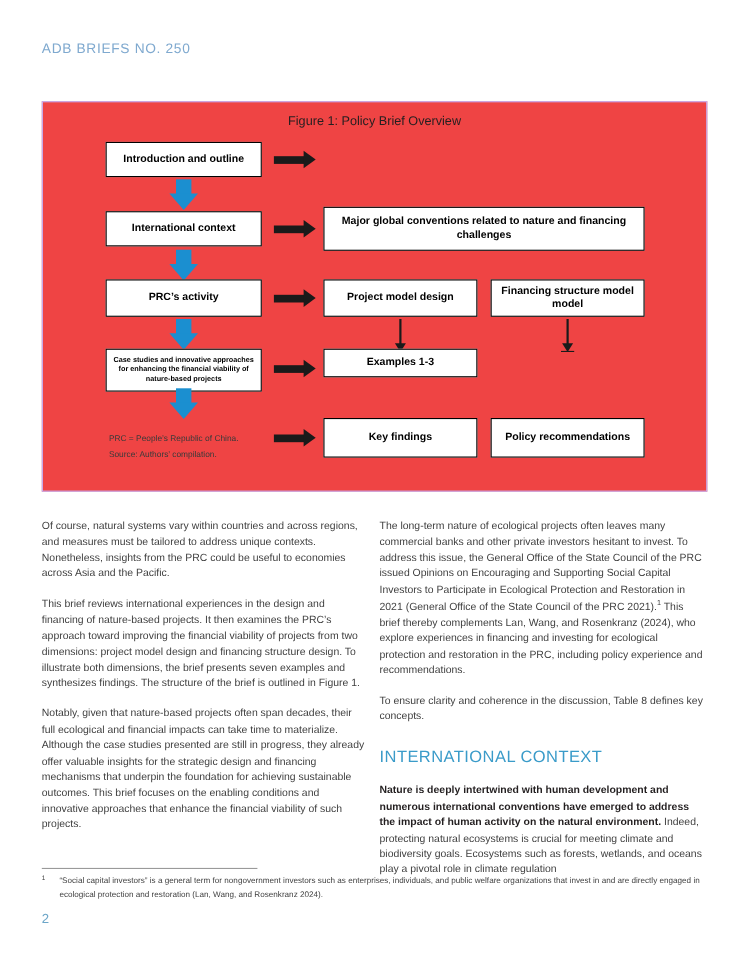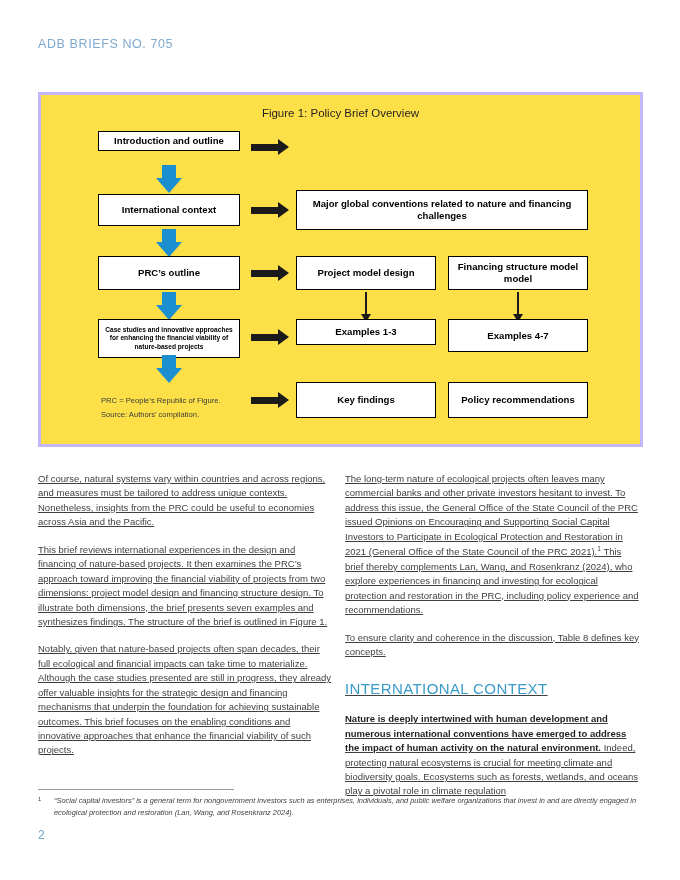--- a/index.html
+++ b/index.html
@@ -27,23 +27,23 @@
     font-weight: 400;
   }
 
   
   .figure-frame {
     position: absolute;
     left: 38px;
     top: 92px;
     width: 605px;
     height: 355px;
-    border: 3px solid #c4b5fd;
+    border: 1px solid #c4b5fd;
     box-sizing: border-box;
-    background: #fde047;
+    background: #ef4444;
   }
   .figure-title {
     position: absolute;
     left: 0;
     right: 0;
     top: 12px;
     text-align: center;
     font-size: 11.5px;
     color: #231f20;
   }
@@ -170,21 +170,20 @@
 
   
   .col {
     position: absolute;
     top: 472px;
     width: 296px;
     font-size: 9.5px;
     line-height: 1.52;
     color: #3f3f3f;
     text-align: left;
-    text-decoration: underline;
   }
   .col-left  { left: 38px; }
   .col-right { left: 345px; }
   .col p {
     margin: 0 0 13px 0;
   }
   .col p:last-child { margin-bottom: 0; }
 
   .section-head {
     color: #3a9bc9;
@@ -223,43 +222,42 @@
   }
   .footnote .fn-num {
     position: absolute;
     left: 0;
     top: 0;
     font-size: 5.8px;
   }
   .footnote .fn-body {
     display: block;
     margin-left: 16px;
-    font-style: italic;
   }
 
   .page-number {
     position: absolute;
     left: 38px;
     top: 828px;
     font-size: 12px;
     color: #6ca6c8;
   }
 </style>
 </head>
 <body>
 
-<div class="running-head">ADB BRIEFS NO. 705</div>
+<div class="running-head">ADB BRIEFS NO. 250</div>
 
 <div class="figure-frame">
 
   <div class="figure-title">Figure 1: Policy Brief Overview</div>
 
   <div class="chart">
 
-    <div class="node" style="left:57px; top:36px; width:142px; height:20px;">Introduction and outline</div>
+    <div class="node" style="left:57px; top:36px; width:142px; height:32px;">Introduction and outline</div>
     <div class="arrow-right" style="left:210px; top:44px; width:40px;">
       <div class="shaft" style="width:28px;"></div>
       <div class="head" style="left:27px;"></div>
     </div>
 
     <div class="arrow-down-blue" style="left:115px; top:70px;">
       <div class="stem"></div>
         <div class="head"></div>
     </div>
 
@@ -268,21 +266,21 @@
       <div class="shaft" style="width:28px;"></div>
       <div class="head" style="left:27px;"></div>
     </div>
     <div class="node" style="left:255px; top:95px; width:292px; height:40px;">Major global conventions related to nature and financing challenges</div>
 
     <div class="arrow-down-blue" style="left:115px; top:134px;">
       <div class="stem"></div>
         <div class="head"></div>
     </div>
 
-    <div class="node" style="left:57px; top:161px; width:142px; height:34px;">PRC’s outline</div>
+    <div class="node" style="left:57px; top:161px; width:142px; height:34px;">PRC’s activity</div>
     <div class="arrow-right" style="left:210px; top:170px; width:40px;">
       <div class="shaft" style="width:28px;"></div>
       <div class="head" style="left:27px;"></div>
     </div>
     <div class="node" style="left:255px; top:161px; width:140px; height:34px;">Project model design</div>
     <div class="node" style="left:407px; top:161px; width:140px; height:34px;">Financing structure model model</div>
 
     <div class="connector-down" style="left:318px; top:197px;">
       <div class="line"></div>
         <div class="tip"></div>
@@ -298,37 +296,36 @@
       <div class="stem"></div>
         <div class="head"></div>
     </div>
 
     <div class="node small-text" style="left:57px; top:224px; width:142px; height:39px;">Case studies and innovative approaches for enhancing the financial viability of nature-based projects</div>
     <div class="arrow-right" style="left:210px; top:234px; width:40px;">
       <div class="shaft" style="width:28px;"></div>
       <div class="head" style="left:27px;"></div>
     </div>
     <div class="node" style="left:255px; top:224px; width:140px; height:26px;">Examples 1-3</div>
-    <div class="node" style="left:407px; top:224px; width:140px; height:33px;">Examples 4-7</div>
 
     <div class="arrow-down-blue" style="left:115px; top:260px;">
       <div class="stem"></div>
         <div class="head"></div>
     </div>
 
     <div class="arrow-right" style="left:210px; top:297px; width:40px;">
       <div class="shaft" style="width:28px;"></div>
       <div class="head" style="left:27px;"></div>
     </div>
     <div class="node" style="left:255px; top:287px; width:140px; height:36px;">Key findings</div>
     <div class="node" style="left:407px; top:287px; width:140px; height:36px;">Policy recommendations</div>
 
   </div>
 
-  <div class="fig-note n1">PRC = People’s Republic of Figure.</div>
+  <div class="fig-note n1">PRC = People’s Republic of China.</div>
   <div class="fig-note n2">Source: Authors’ compilation.</div>
 </div>
 
 <div class="col col-left">
   <p>Of course, natural systems vary within countries and across regions, and measures must be tailored to address unique contexts. Nonetheless, insights from the PRC could be useful to economies across Asia and the Pacific.</p>
   <p>This brief reviews international experiences in the design and financing of nature-based projects. It then examines the PRC’s approach toward improving the financial viability of projects from two dimensions: project model design and financing structure design. To illustrate both dimensions, the brief presents seven examples and synthesizes findings. The structure of the brief is outlined in Figure 1.</p>
   <p>Notably, given that nature-based projects often span decades, their full ecological and financial impacts can take time to materialize. Although the case studies presented are still in progress, they already offer valuable insights for the strategic design and financing mechanisms that underpin the foundation for achieving sustainable outcomes. This brief focuses on the enabling conditions and innovative approaches that enhance the financial viability of such projects.</p>
 </div>
 
 <div class="col col-right">

